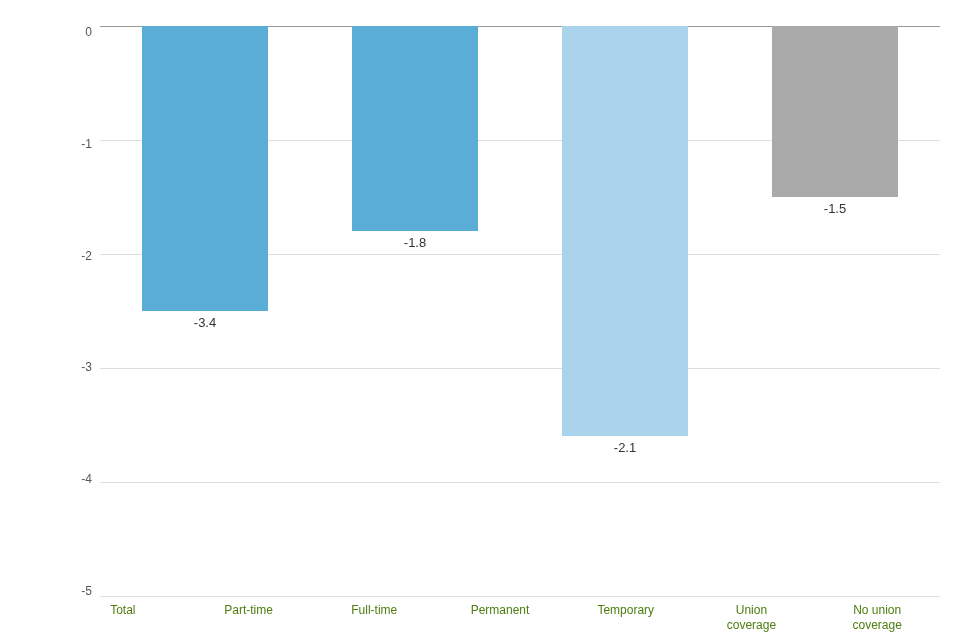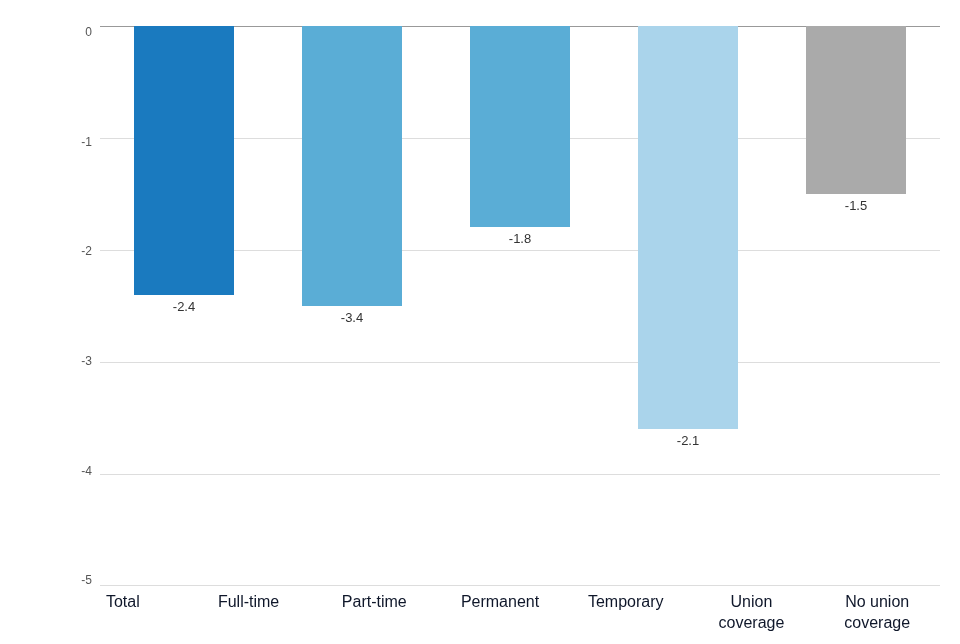--- a/index.html
+++ b/index.html
@@ -121,22 +121,22 @@
     
     .x-labels {
       display: flex;
       flex-direction: row;
       margin-left: 0px;
     }
 
     .x-label {
       flex: 1;
       text-align: center;
-      font-size: 16px;
-      color: #0f172a;
+      font-size: 12px;
+      color: #4d7c0f;
       padding-top: 6px;
       line-height: 1.3;
     }
   </style>
 </head>
 <body>
 
 <div class="chart-container">
   <div class="y-axis-label"></div>
 
@@ -154,24 +154,20 @@
     <div class="plot-area" id="plot-area-el">
 
     <div class="grid-line zero-line" style="top: 0%;"></div>
         <div class="grid-line" style="top: 20%;"></div>
         <div class="grid-line" style="top: 40%;"></div>
         <div class="grid-line" style="top: 60%;"></div>
         <div class="grid-line" style="top: 80%;"></div>
         <div class="grid-line" style="top: 100%;"></div>
         <div class="bars-wrapper">
           <div class="bar-group">
-            <div class="bar" style="top: 0%; height: 48%; background-color: rgb(26, 122, 191); left: 20%; width: 60%;"></div>
-            <div class="bar-label" style="top: calc(48% + 4px); left: 0px; right: 0px;">-2.4</div>
-          </div>
-          <div class="bar-group">
             <div class="bar" style="top: 0%; height: 50%; background-color: rgb(90, 173, 214); left: 20%; width: 60%;"></div>
             <div class="bar-label" style="top: calc(50% + 4px); left: 0px; right: 0px;">-3.4</div>
           </div>
           <div class="bar-group">
             <div class="bar" style="top: 0%; height: 36%; background-color: rgb(90, 173, 214); left: 20%; width: 60%;"></div>
             <div class="bar-label" style="top: calc(36% + 4px); left: 0px; right: 0px;">-1.8</div>
           </div>
           <div class="bar-group">
             <div class="bar" style="top: 0%; height: 72%; background-color: rgb(170, 212, 235); left: 20%; width: 60%;"></div>
             <div class="bar-label" style="top: calc(72% + 4px); left: 0px; right: 0px;">-2.1</div>
@@ -180,20 +176,20 @@
             <div class="bar" style="top: 0%; height: 30%; background-color: rgb(170, 170, 170); left: 20%; width: 60%;"></div>
             <div class="bar-label" style="top: calc(30% + 4px); left: 0px; right: 0px;">-1.5</div>
           </div>
         </div>
       </div>
   </div>
 
   <div class="x-labels" id="x-labels-el" style="padding-left: 0px;">
   <div style="width: 0px;"></div>
       <div class="x-label">Total</div>
+      <div class="x-label">Part-time</div>
       <div class="x-label">Full-time</div>
-      <div class="x-label">Part-time</div>
       <div class="x-label">Permanent</div>
       <div class="x-label">Temporary</div>
       <div class="x-label">Union<br>coverage</div>
       <div class="x-label">No union<br>coverage</div>
     </div>
 </div>
 
 </body></html>

